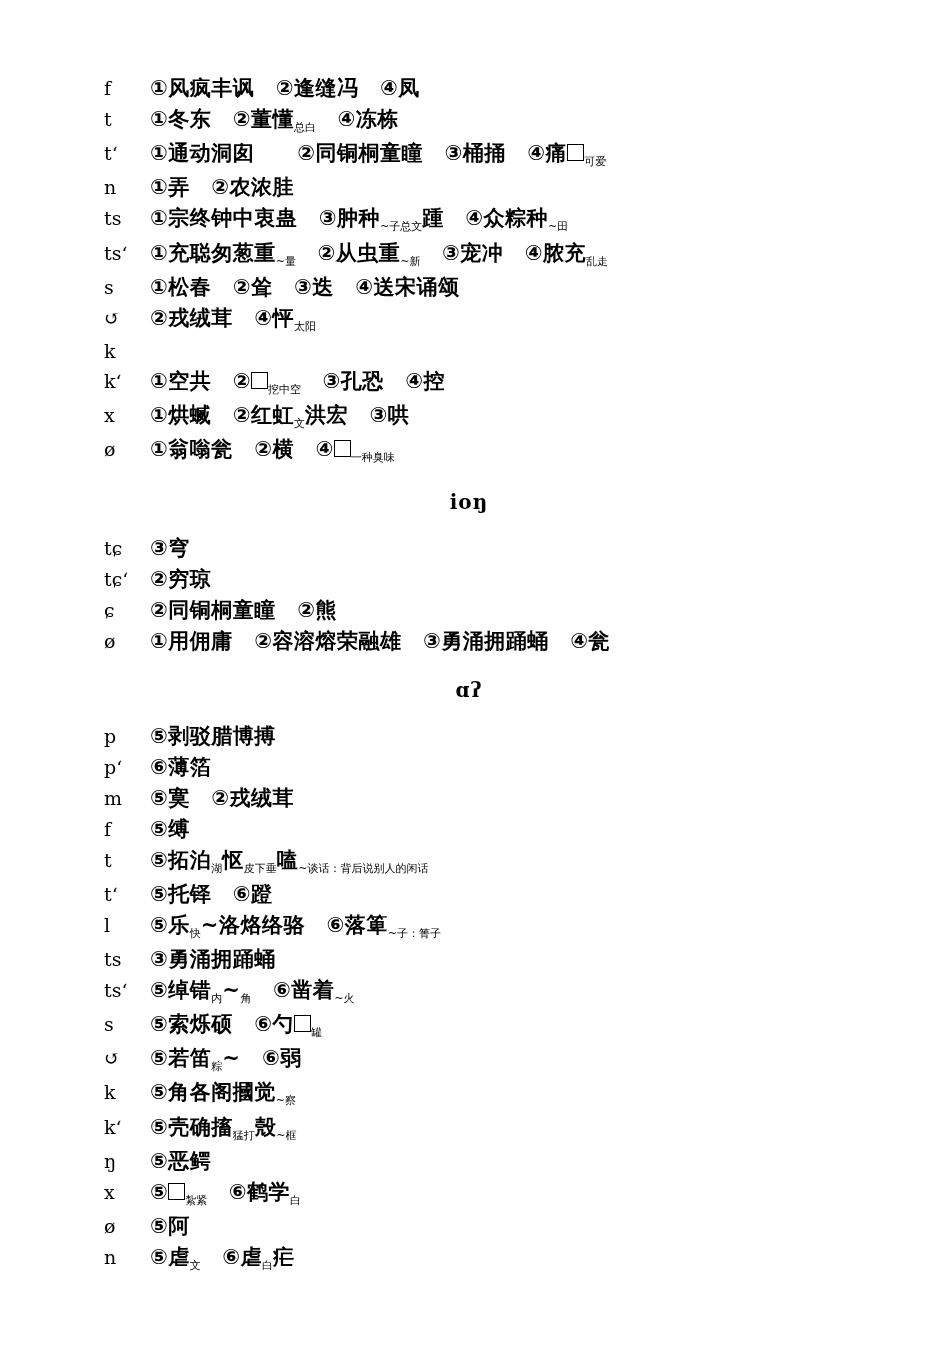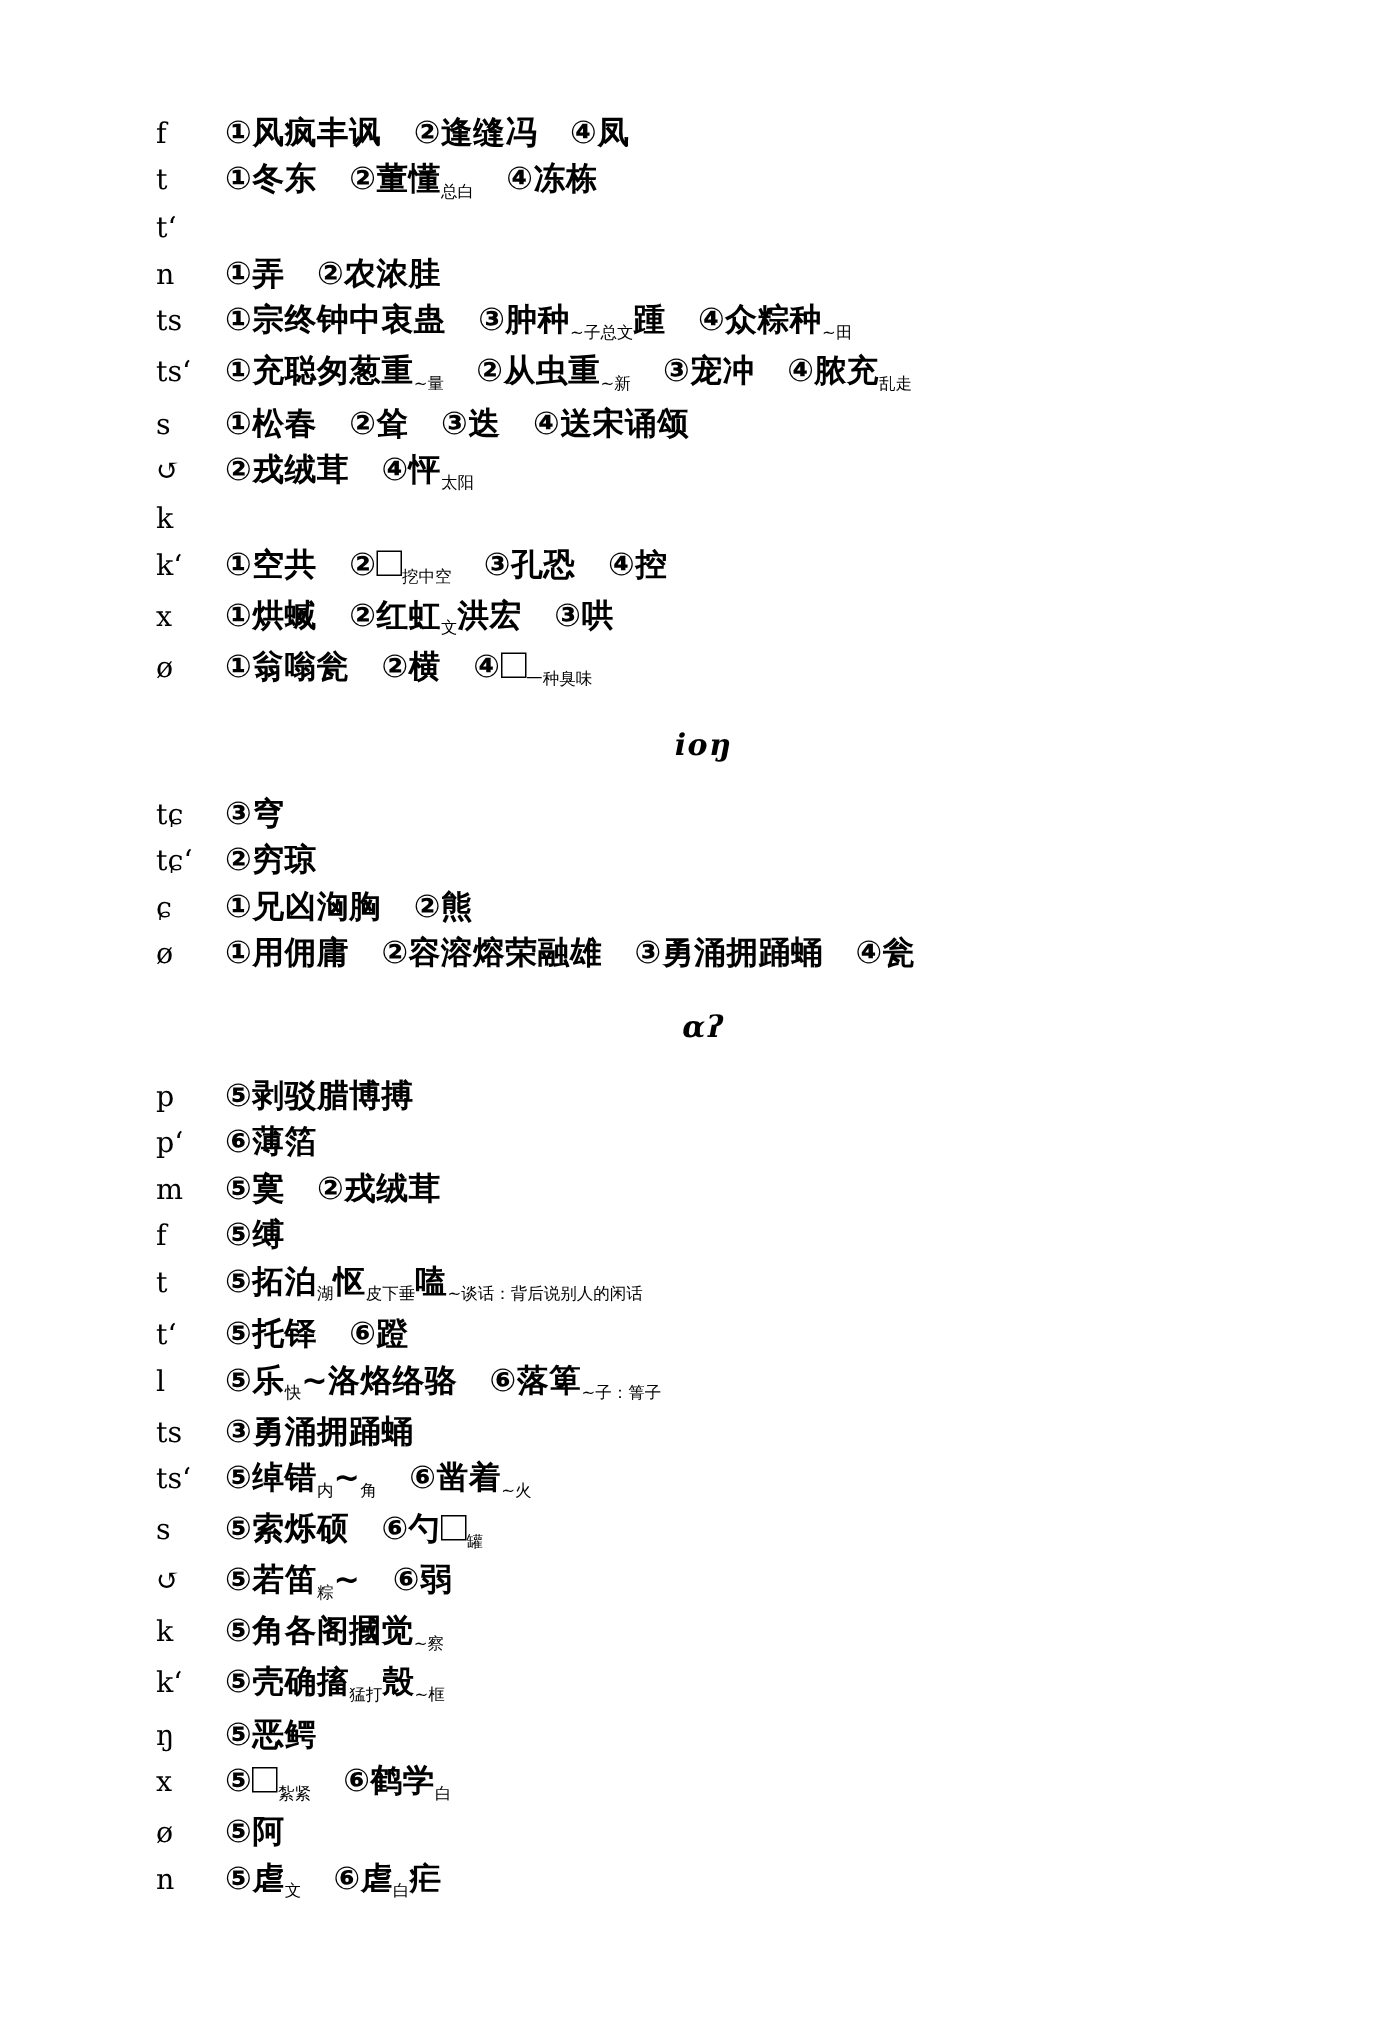--- a/index.html
+++ b/index.html
@@ -58,38 +58,38 @@
     border: 1.5px solid #000;
     vertical-align: -1px;
   }
   .section-head {
     text-align: center;
     font-family: "DejaVu Serif", serif;
     font-size: 20px;
     font-weight: bold;
     margin: 26px 0 24px 0;
     letter-spacing: 1px;
-    font-style: italic;
   }
 </style>
 </head>
 <body>
 
 <div class="page">
   <div class="content" id="content">
       <div class="row">
         <div class="init">f</div>
         <div class="entries">①风疯丰讽　②逢缝冯　④凤</div>
       </div>
       <div class="row">
         <div class="init">t</div>
         <div class="entries">①冬东　②董懂<span class="sub">总</span><span class="sub">白</span>　④冻栋</div>
       </div>
       <div class="row">
         <div class="init">t‘</div>
+        <div class="entries">①通动洞囱　　②同铜桐童瞳　③桶捅　④痛<span class="box"></span><span class="sub">可爱</span></div>
       </div>
       <div class="row">
         <div class="init">n</div>
         <div class="entries">①弄　②农浓胿</div>
       </div>
       <div class="row">
         <div class="init">ts</div>
         <div class="entries">①宗终钟中衷蛊　③肿种<span class="sub">~子</span><span class="sub">总</span><span class="sub">文</span>踵　④众粽种<span class="sub">~田</span></div>
       </div>
       <div class="row">
@@ -123,21 +123,21 @@
       <div class="row">
         <div class="init">tɕ</div>
         <div class="entries">③穹</div>
       </div>
       <div class="row">
         <div class="init">tɕ‘</div>
         <div class="entries">②穷琼</div>
       </div>
       <div class="row">
         <div class="init">ɕ</div>
-        <div class="entries">①兄凶洶胸　②熊</div>
+        <div class="entries">②同铜桐童瞳　②熊</div>
       </div>
       <div class="row">
         <div class="init">ø</div>
         <div class="entries">①用佣庸　②容溶熔荣融雄　③勇涌拥踊蛹　④瓮</div>
       </div>
       <div class="section-head">ɑʔ</div>
       <div class="row">
         <div class="init">p</div>
         <div class="entries">⑤剥驳腊博搏</div>
       </div>

